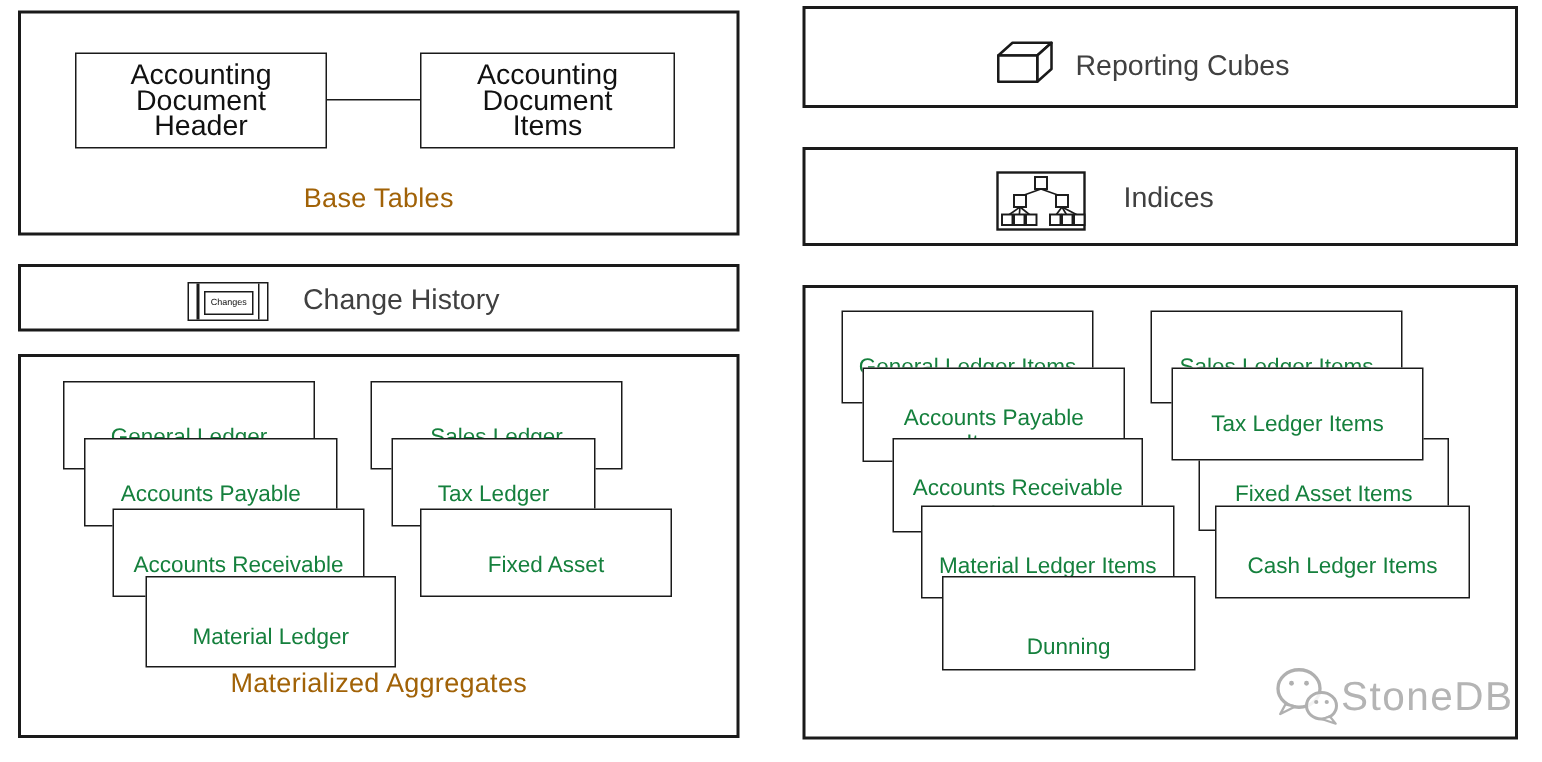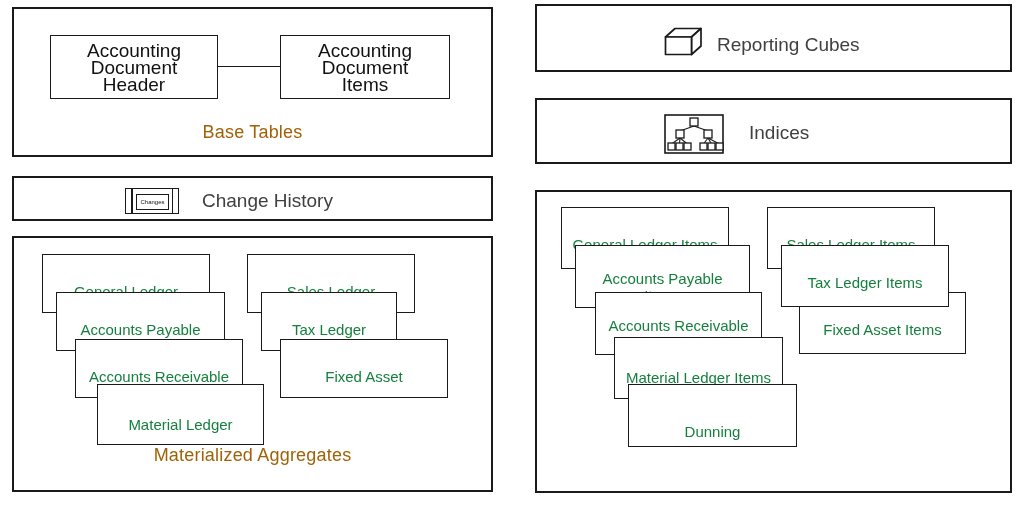--- a/index.html
+++ b/index.html
@@ -160,16 +160,32 @@
 
     <div class="card" style="left:230px;top:15px;width:168px;height:62px">
       <span>Sales Ledger Items</span>
     </div>
     <div class="card" style="left:262px;top:100px;width:167px;height:62px">
       <span>Fixed Asset Items</span>
     </div>
     <div class="card" style="left:244px;top:53px;width:168px;height:62px">
       <span>Tax Ledger Items</span>
     </div>
+    <div class="card pt14" style="left:273px;top:145px;width:170px;height:62px">
+      <span>Cash Ledger Items</span>
+    </div>
   </section>
 
+  <div class="watermark">
+    <svg width="46" height="40" viewBox="0 0 46 40">
+      <ellipse cx="18" cy="15" rx="14" ry="12.5" fill="#fff" fill-opacity="0.85" stroke="#b0b0b0" stroke-width="2.2"></ellipse>
+      <polygon points="9,25.5 5.5,32 15.5,27" fill="#fff" fill-opacity="0.85" stroke="#b0b0b0" stroke-width="1.6" stroke-linejoin="round"></polygon>
+      <circle cx="13" cy="11.5" r="1.6" fill="#b0b0b0"></circle>
+      <circle cx="23" cy="11.5" r="1.6" fill="#b0b0b0"></circle>
+      <ellipse cx="33" cy="26.5" rx="10" ry="8.8" fill="#fff" fill-opacity="0.85" stroke="#b0b0b0" stroke-width="2"></ellipse>
+      <polygon points="38.5,33.5 42.5,38.5 33.5,35.5" fill="#fff" fill-opacity="0.85" stroke="#b0b0b0" stroke-width="1.4" stroke-linejoin="round"></polygon>
+      <circle cx="29.5" cy="24" r="1.4" fill="#b0b0b0"></circle>
+      <circle cx="36.5" cy="24" r="1.4" fill="#b0b0b0"></circle>
+    </svg>
+    <span class="watermark-text">StoneDB</span>
+  </div>
 
 </div>
 
 </body></html>

